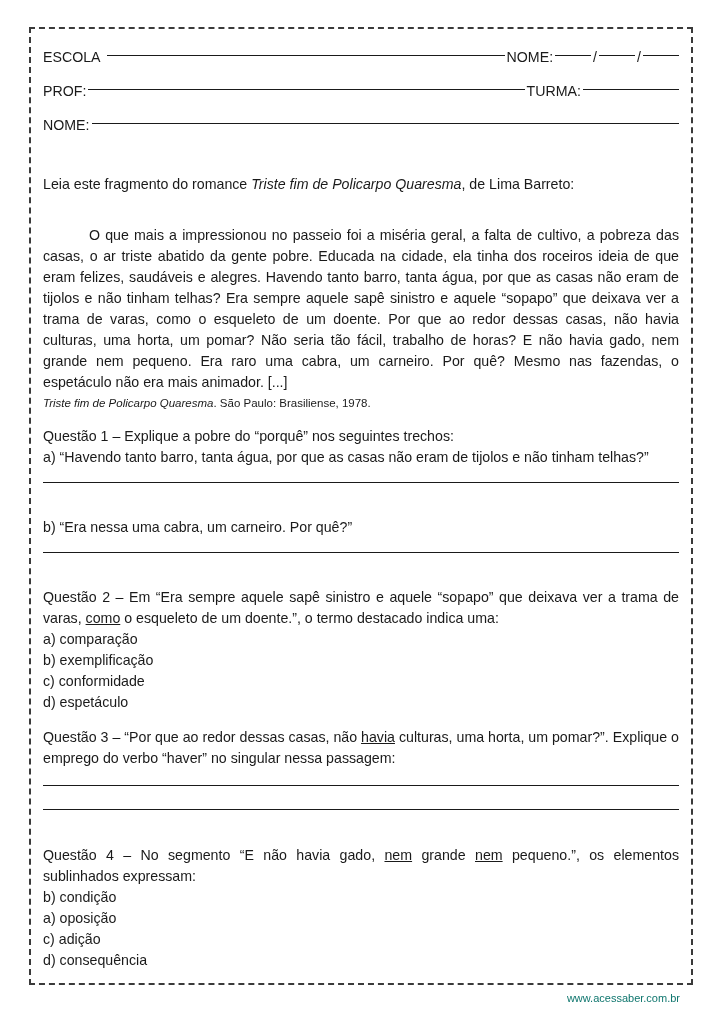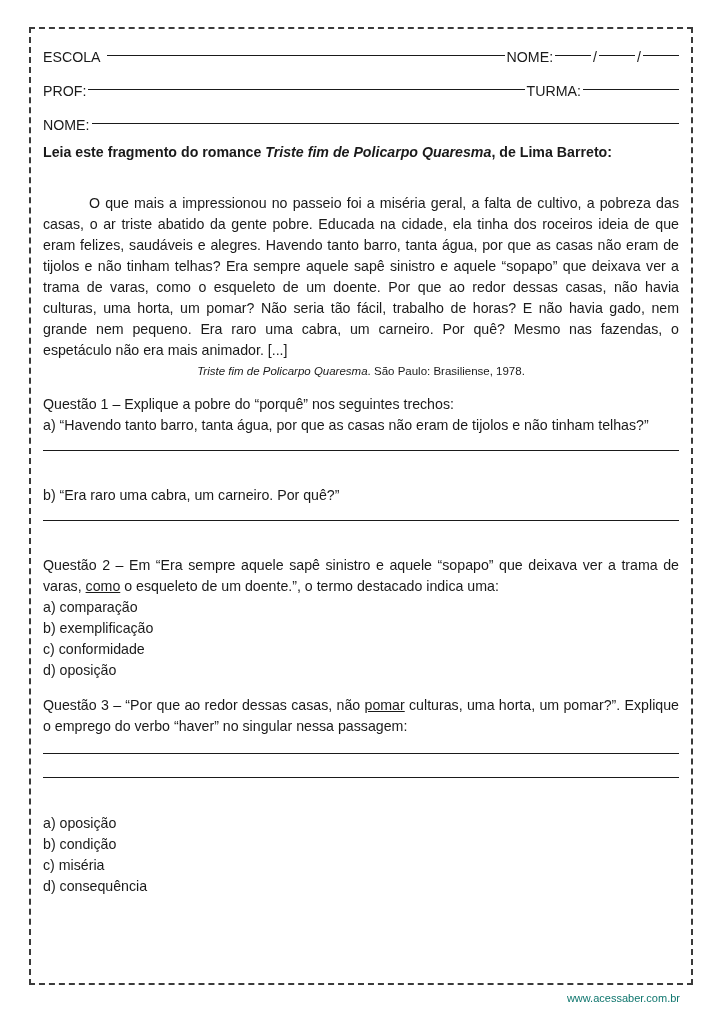--- a/index.html
+++ b/index.html
@@ -46,29 +46,30 @@
       margin-bottom: 4px;
       margin-left: 2px;
       margin-right: 2px;
     }
     .hdr-row .short { flex: 0 0 36px; }
     .hdr-row .turma-line { flex: 0 0 96px; }
     .hdr-row .sep { flex: 0 0 auto; }
     .hdr-row + .hdr-row { margin-top: 0; }
 
     .intro {
-      font-weight: bold;
+      margin-top: 32px;
+      font-weight: normal;
     }
     .passage {
       margin-top: 30px;
       text-align: justify;
       text-indent: 46px;
     }
     .source {
-      text-align: center;
+      text-align: left;
       font-size: 11.5px;
       line-height: 18px;
       margin-top: 1px;
     }
     .source i { font-style: italic; }
     .question {
       margin-top: 13px;
     }
     .question .qtitle { font-weight: normal; }
     .question p { margin: 0; }
@@ -129,44 +130,47 @@
     <i>Triste fim de Policarpo Quaresma</i><span>. São Paulo: Brasiliense, 1978.</span>
   </div>
 
   <div class="question" style="margin-top:14px">
     <p>
       <span class="qtitle">Questão 1 –</span><span> Explique a pobre do “porquê” nos seguintes trechos:</span>
     </p>
     <p>a) “Havendo tanto barro, tanta água, por que as casas não eram de tijolos e não tinham telhas?”</p>
     <div class="answer-line" style="margin-top:14px"></div>
     <div style="height:34px"></div>
-    <p>b) “Era raro uma cabra, um carneiro. Por quê?”</p>
+    <p>b) “Era nessa uma cabra, um carneiro. Por quê?”</p>
     <div class="answer-line" style="margin-top:14px"></div>
   </div>
 
   <div class="question" style="margin-top:34px">
     <p class="justify">
       <span class="qtitle">Questão 2 –</span><span> Em “Era sempre aquele sapê sinistro e aquele “sopapo” que deixava ver a trama de varas, </span><span class="u">como</span><span> o esqueleto de um doente.”, o termo destacado indica uma:</span>
     </p>
     <p class="option">a) comparação</p>
     <p class="option">b) exemplificação</p>
     <p class="option">c) conformidade</p>
-    <p class="option">d) oposição</p>
+    <p class="option">d) espetáculo</p>
   </div>
 
   <div class="question" style="margin-top:14px">
     <p class="justify">
-      <span class="qtitle">Questão 3 –</span><span> “Por que ao redor dessas casas, não </span><span class="u">pomar</span><span> culturas, uma horta, um pomar?”. Explique o emprego do verbo “haver” no singular nessa passagem:</span>
+      <span class="qtitle">Questão 3 –</span><span> “Por que ao redor dessas casas, não </span><span class="u">havia</span><span> culturas, uma horta, um pomar?”. Explique o emprego do verbo “haver” no singular nessa passagem:</span>
     </p>
     <div class="answer-line" style="margin-top:16px"></div>
     <div class="answer-line" style="margin-top:23px"></div>
   </div>
 
   <div class="question" style="margin-top:35px">
+    <p class="justify">
+      <span class="qtitle">Questão 4 –</span><span> No segmento “E não havia gado, </span><span class="u">nem</span><span> grande </span><span class="u">nem</span><span> pequeno.”, os elementos sublinhados expressam:</span>
+    </p>
+    <p class="option">b) condição</p>
     <p class="option">a) oposição</p>
-    <p class="option">b) condição</p>
-    <p class="option">c) miséria</p>
+    <p class="option">c) adição</p>
     <p class="option">d) consequência</p>
   </div>
 
 </div>
 
 <div class="footer">www.acessaber.com.br</div>
 
 </body></html>

